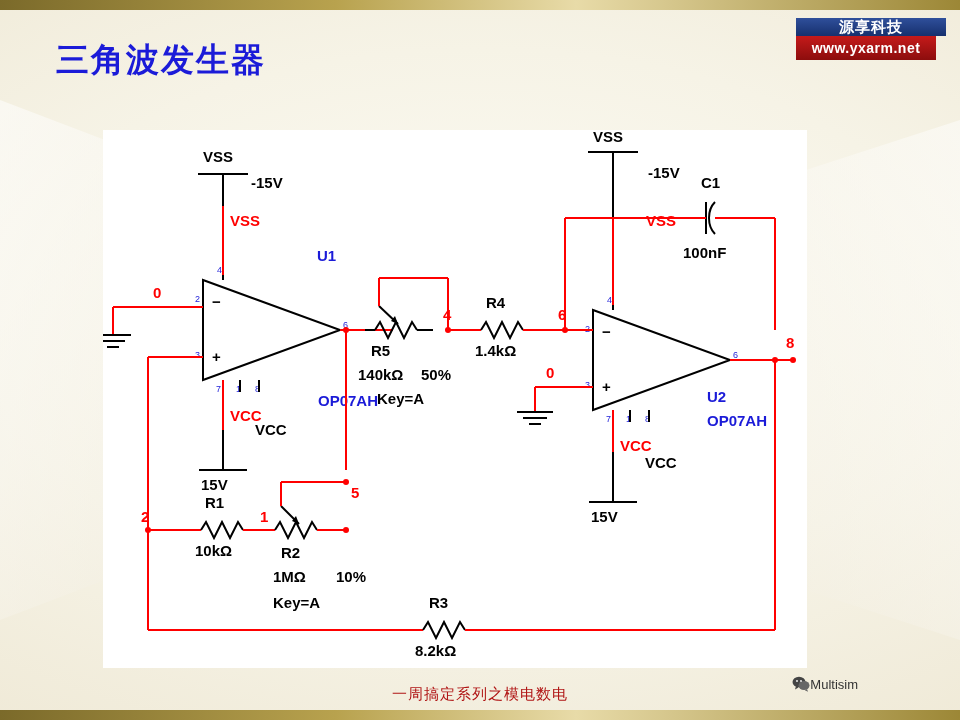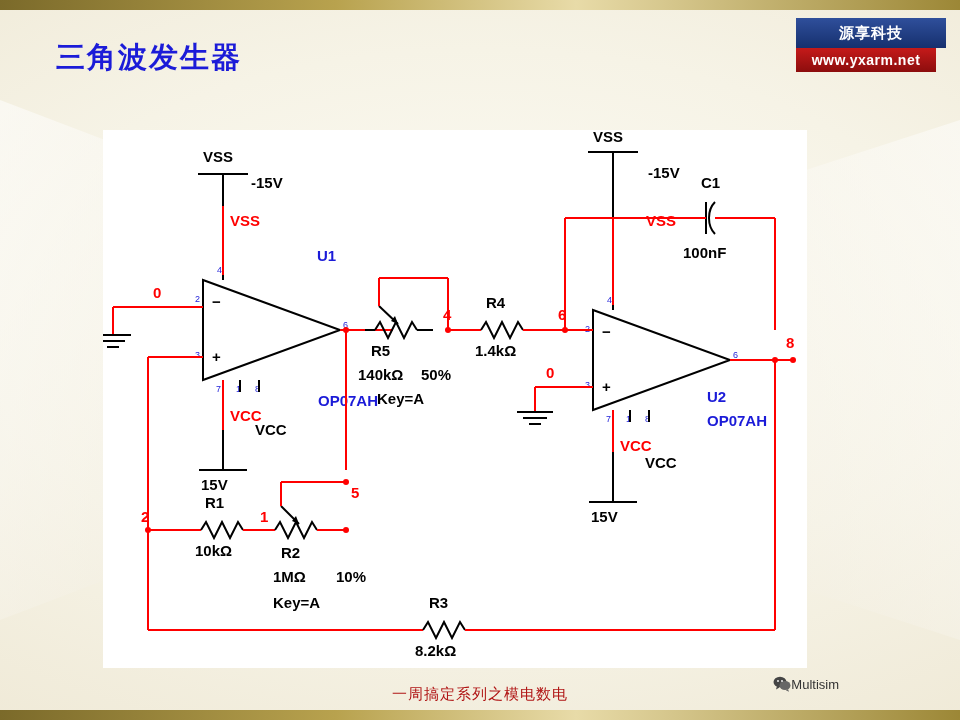--- a/index.html
+++ b/index.html
@@ -18,40 +18,40 @@
       clip-path:polygon(0 0, 100% 22%, 100% 78%, 0 100%);}
   .bg-swoosh2{position:absolute;right:0;top:120px;width:320px;height:520px;
       background:linear-gradient(240deg, rgba(255,255,255,.5), rgba(230,222,198,.2));
       clip-path:polygon(100% 0, 0 20%, 0 80%, 100% 100%);}
   .top-bar{position:absolute;left:0;top:0;width:960px;height:10px;
       background:linear-gradient(90deg,#7b6a2a,#b8a24e 35%,#e8dba8 60%,#9c8736);}
   .bottom-bar{position:absolute;left:0;bottom:0;width:960px;height:10px;
       background:linear-gradient(90deg,#7b6a2a,#b8a24e 35%,#e8dba8 60%,#9c8736);}
 
   
-  .slide-title{position:absolute;left:56px;top:38px;font-size:29px;color:#1b1bd8;
+  .slide-title{position:absolute;left:56px;top:38px;font-size:33px;color:#1b1bd8;
       font-weight:bold;letter-spacing:2px;}
   .logo{position:absolute;right:14px;top:18px;width:150px;height:56px;}
-  .logo-top{width:150px;height:30px;background:linear-gradient(180deg,#2f4f9b,#16306e);
+  .logo-top{width:150px;height:18px;background:linear-gradient(180deg,#2f4f9b,#16306e);
       color:#fff;font-size:15px;font-weight:bold;display:flex;align-items:center;
       justify-content:center;letter-spacing:1px;}
   .logo-bot{width:140px;height:24px;background:linear-gradient(180deg,#c51a1a,#8c0d0d);
       color:#fff;font-size:14px;font-weight:bold;display:flex;align-items:center;
       justify-content:center;letter-spacing:.5px;}
 
   
   .canvas{position:absolute;left:103px;top:130px;width:704px;height:538px;
       background:#ffffff;}
   .canvas svg{display:block;}
 
   
   .footer-text{position:absolute;left:0;bottom:16px;width:960px;text-align:center;
       font-size:15px;color:#b01414;font-weight:normal;letter-spacing:1px;
       font-family:"DejaVu Sans", sans-serif;}
-  .wechat{position:absolute;right:121px;bottom:28px;display:flex;align-items:center;gap:0;}
+  .wechat{position:absolute;right:102px;bottom:28px;display:flex;align-items:center;gap:0;}
   .wechat-label{font-size:13px;color:#333;}
 </style>
 </head>
 <body>
 
 <div class="bg"></div>
 <div class="bg-swoosh1"></div>
 <div class="bg-swoosh2"></div>
 <div class="top-bar"></div>
 <div class="bottom-bar"></div>

